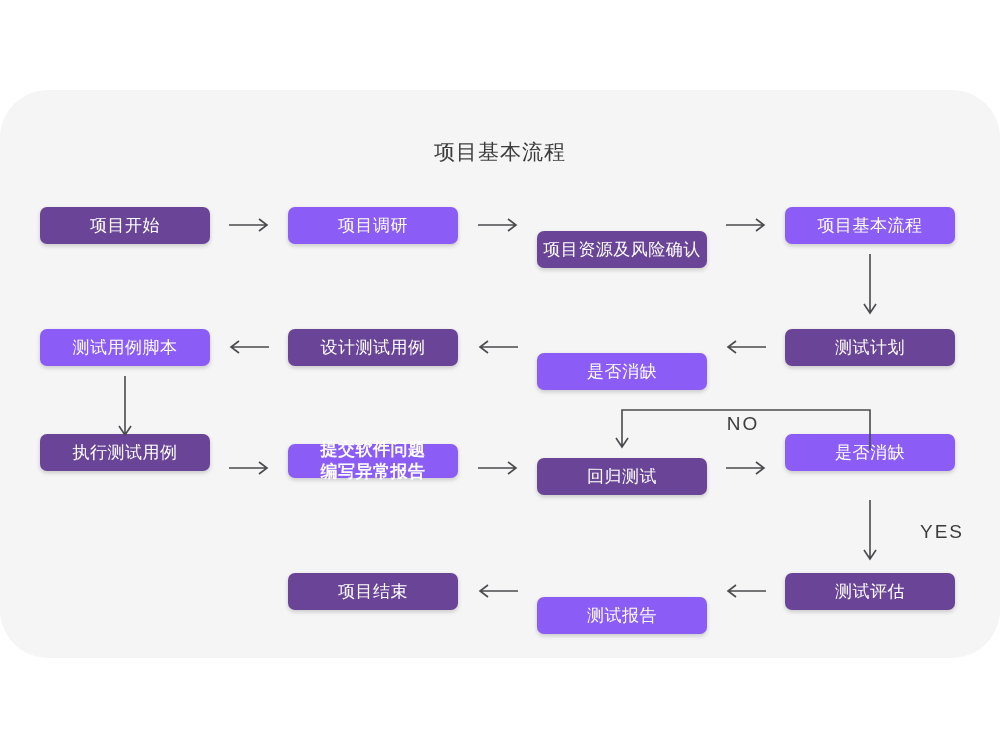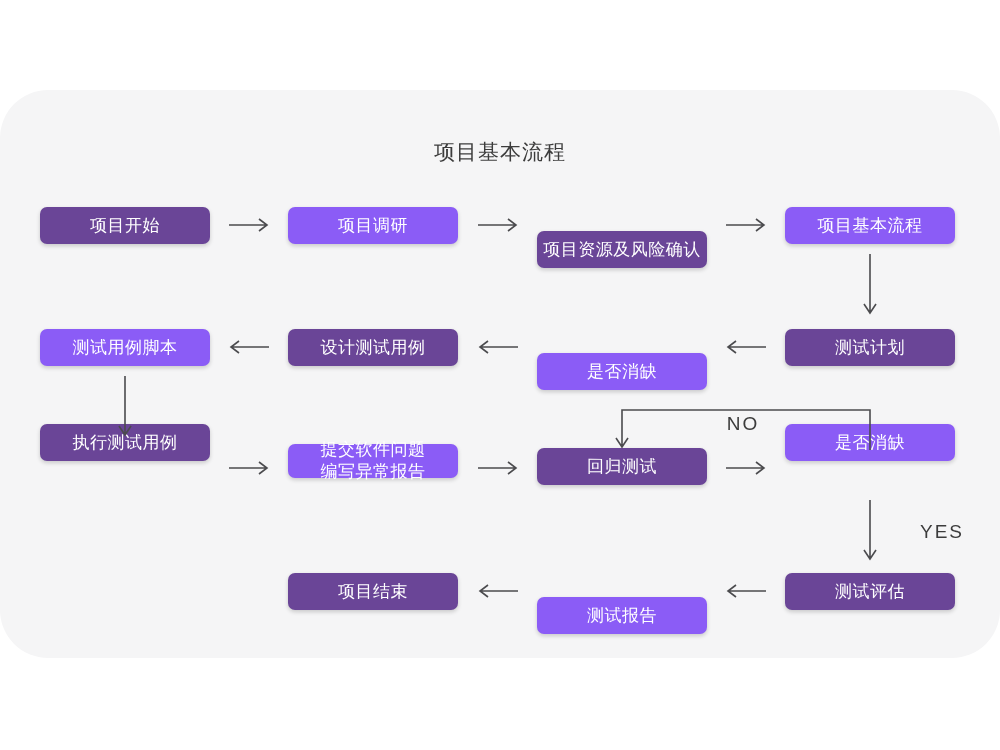--- a/index.html
+++ b/index.html
@@ -11,22 +11,22 @@
   .title { position:absolute; left:0; right:0; top:138px; text-align:center;
     font-size:21px; font-weight:500; letter-spacing:1px; color:#3C3C3C; }
   .node { position:absolute; width:170px; height:37px; border-radius:7px;
     display:flex; align-items:center; justify-content:center;
     color:#ffffff; font-size:17px; letter-spacing:0.5px; text-align:right;
     white-space:pre-line; line-height:22px;
     box-shadow:0 2px 4px rgba(0,0,0,0.18); }
   .purple { background:#6A4597; }
   .gray   { background:#8b5cf6; }
   .c1 { left:40px; }  .c2 { left:288px; } .c3 { left:537px;margin-top:24px; } .c4 { left:785px; }
-  .r1 { top:207px; }  .r2 { top:329px; }  .r3 { top:424px; }  .r4 { top:573px; }
-  .tall { top:444px; height:34px; }
+  .r1 { top:207px; }  .r2 { top:329px; }  .r3 { top:434px; }  .r4 { top:573px; }
+  .tall { top:444px; height:34px;font-weight:bold; }
   .arrow { position:absolute; }
   .arrow svg { display:block; }
   .g1 { left:227px; } .g2 { left:476px; } .g3 { left:724px; }
   .ar1 { top:217px; } .ar2 { top:339px; } .ar3 { top:460px; } .ar4 { top:583px; }
   .edge-label { position:absolute; font-size:19px; letter-spacing:2px;
     color:#3C3C3C; }
   #no-label  { left:703px; top:413px; width:80px; text-align:center; }
   #yes-label { left:920px; top:521px; }
 </style>
 </head>

